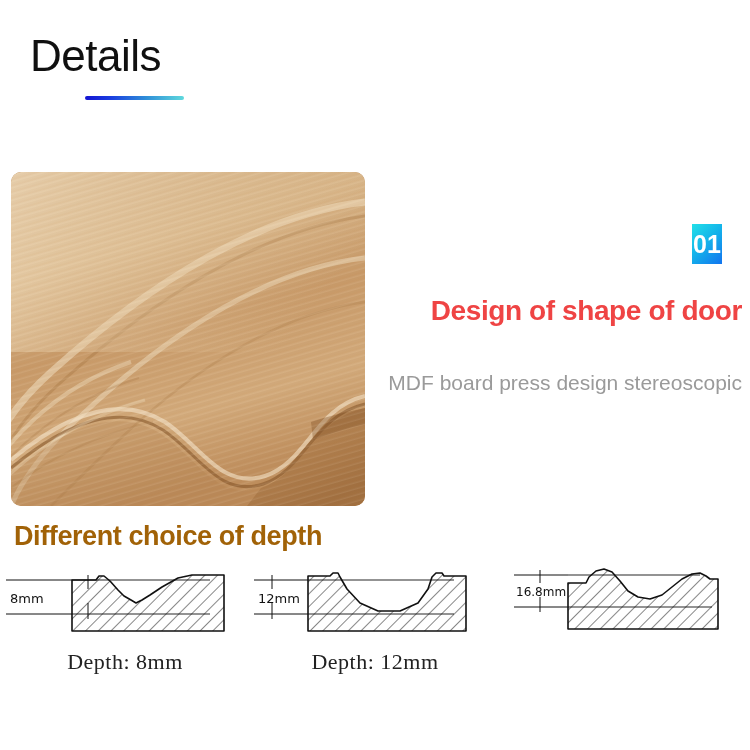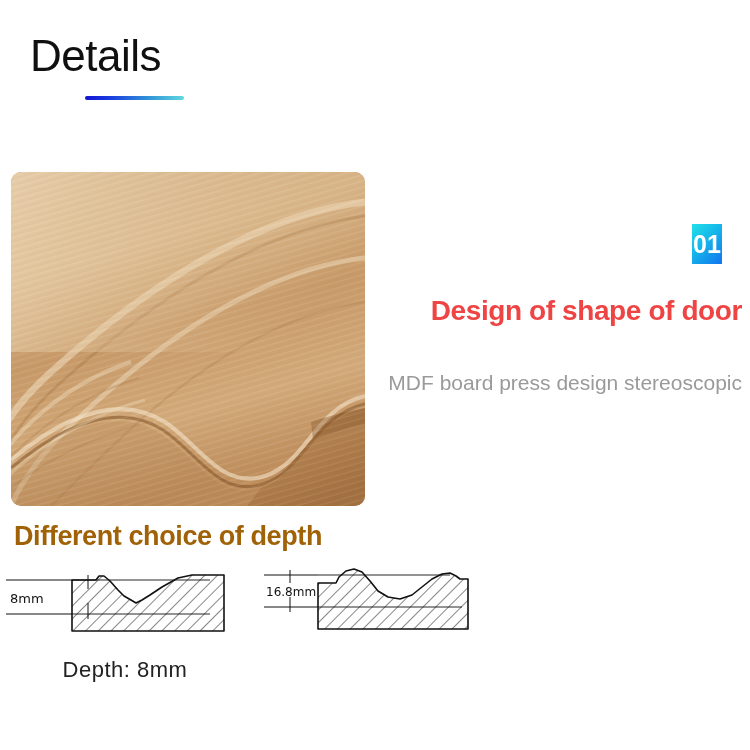--- a/index.html
+++ b/index.html
@@ -66,23 +66,23 @@
     position:absolute;left:0px;top:563px;
     width:750px;height:120px;
     display:flex;
   }
   .depth-card{
     width:250px;
     display:flex;flex-direction:column;align-items:center;
   }
   .depth-diagram{display:block;}
   .depth-label{
-    margin-top:14px;
+    margin-top:6px;
     font-size:22px;color:#222222;
-    font-family:Liberation Sans, sans-serif;
+    font-family:Liberation Serif, serif;
     letter-spacing:0.5px;
   }
 </style>
 </head>
 <body>
 
 <div class="page">
 
   <div class="page-title">Details</div>
   <div class="title-underline"></div>
@@ -171,20 +171,40 @@
           <line x1="72" y1="17" x2="210" y2="17" stroke-opacity="0.9"></line>
           <line x1="72" y1="51" x2="210" y2="51" stroke-opacity="0.9"></line>
         </g>
         <text x="10" y="40" font-family="DejaVu Sans, sans-serif" font-size="13" fill="#111">8mm</text>
 
         <path id="p1" d="M72,17 L96,17 L99,13 L104,13 L110,18 L118,27 L124,33 L131,37 L136,40 L142,37 L150,32 L162,24 L178,15 L192,12 L224,12 L224,68 L72,68 Z" fill="url(#h1)" stroke="#111" stroke-width="1.6" stroke-linejoin="round"></path>
       </svg>
       <div class="depth-label">Depth: 8mm</div>
     </div>
 
+    <div class="depth-card">
+      <svg class="depth-diagram" width="250" height="80" viewBox="0 0 250 80">
+        <defs>
+          <pattern id="h2" width="9" height="9" patternUnits="userSpaceOnUse" patternTransform="rotate(45)">
+            <line x1="0" y1="0" x2="0" y2="9" stroke="#111" stroke-width="1"></line>
+          </pattern>
+        </defs>
+        <g stroke="#111" stroke-width="1" fill="none">
+          <line x1="4" y1="17" x2="58" y2="17"></line>
+          <line x1="4" y1="51" x2="58" y2="51"></line>
+          <line x1="22" y1="12" x2="22" y2="26"></line>
+          <line x1="22" y1="40" x2="22" y2="56"></line>
+          <line x1="58" y1="17" x2="204" y2="17" stroke-opacity="0.9"></line>
+          <line x1="58" y1="51" x2="204" y2="51" stroke-opacity="0.9"></line>
+        </g>
+        <text x="8" y="40" font-family="DejaVu Sans, sans-serif" font-size="13" fill="#111">12mm</text>
+        <path d="M58,13 L80,13 L83,10 L88,10 L90,14 L97,26 L110,40 L128,48 L150,48 L168,40 L178,26 L182,14 L186,10 L192,10 L194,13 L216,13 L216,68 L58,68 Z" fill="url(#h2)" stroke="#111" stroke-width="1.6" stroke-linejoin="round"></path>
+      </svg>
+      <div class="depth-label">Depth: 12mm</div>
+    </div>
 
     <div class="depth-card">
       <svg class="depth-diagram" width="250" height="80" viewBox="0 0 250 80">
         <defs>
           <pattern id="h3" width="9" height="9" patternUnits="userSpaceOnUse" patternTransform="rotate(45)">
             <line x1="0" y1="0" x2="0" y2="9" stroke="#111" stroke-width="1"></line>
           </pattern>
         </defs>
         <g stroke="#111" stroke-width="1" fill="none">
           <line x1="14" y1="12" x2="68" y2="12"></line>

